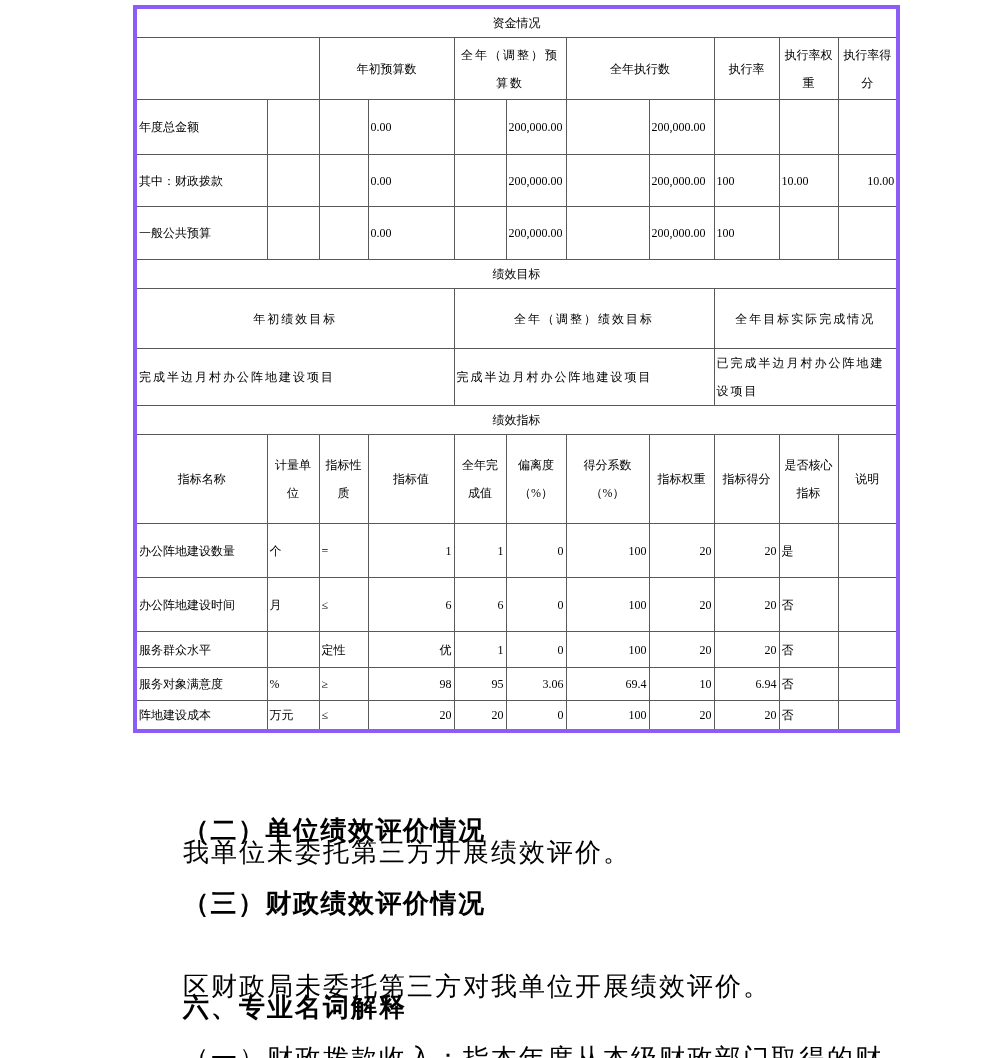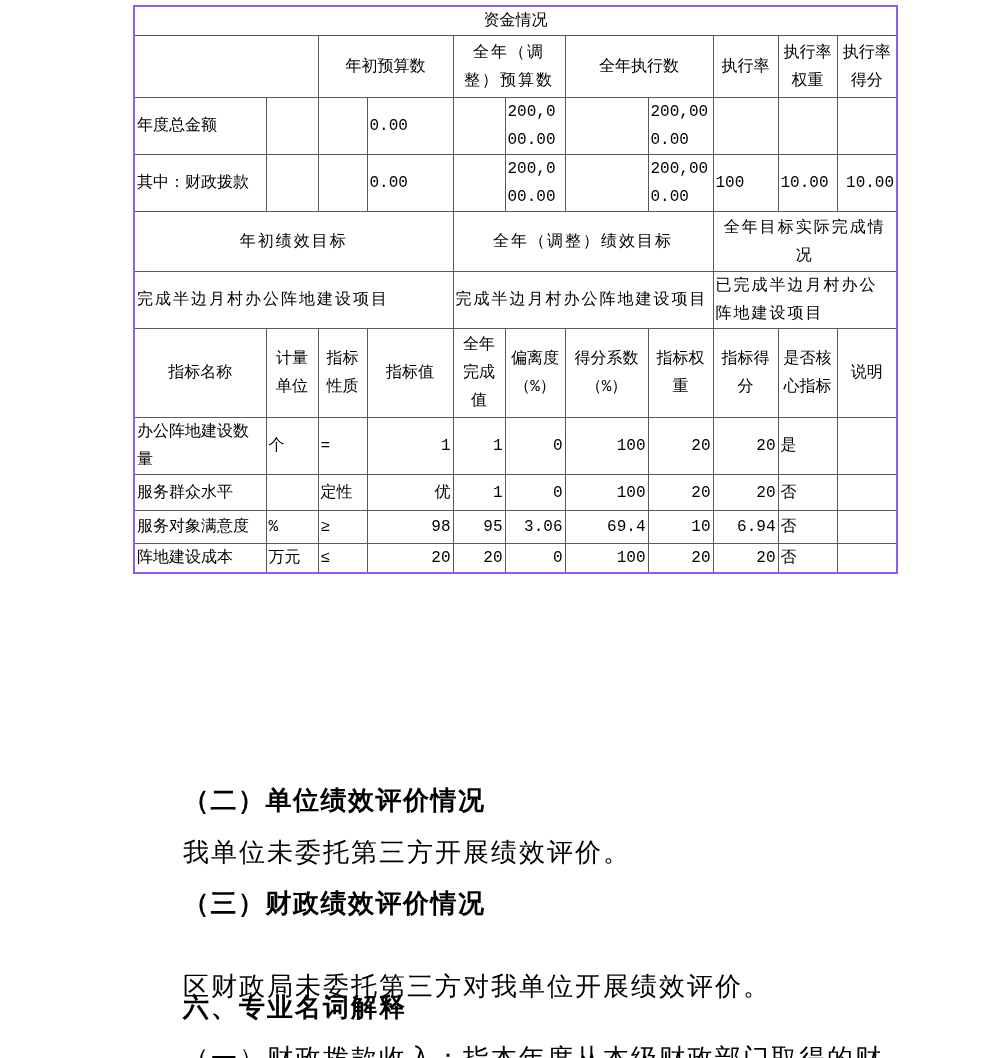--- a/index.html
+++ b/index.html
@@ -5,21 +5,21 @@
   html,body{margin:0;padding:0;}
   body{
     position:relative;width:1000px;height:1058px;overflow:hidden;
     background:#ffffff;color:#000;
     font-family:"Liberation Serif","DejaVu Serif",serif;
   }
   
   table.main{
     position:absolute;left:133px;top:5px;width:763px;
     border-collapse:collapse;table-layout:fixed;
-    font-size:16px;border:2px solid #8b5cf6;font-family:Liberation Mono, monospace;
+    font-size:12px;border:4px solid #8b5cf6;
   }
   table.main td{
     border:1px solid #595959;
     padding:0 2px;
     vertical-align:middle;
     line-height:28px;
     overflow:hidden;
     word-wrap:break-word;
   }
   td.ct{text-align:center;}
@@ -90,32 +90,51 @@
     <td></td>
     <td class="nl">0.00</td>
     <td></td>
     <td class="brk">200,000.00</td>
     <td></td>
     <td class="brk8">200,000.00</td>
     <td class="nl">100</td>
     <td class="nl">10.00</td>
     <td class="nr">10.00</td>
   </tr>
-
+  <tr style="height:53px">
+    <td class="lab">一般公共预算</td>
+    <td></td>
+    <td></td>
+    <td class="nl">0.00</td>
+    <td></td>
+    <td class="brk">200,000.00</td>
+    <td></td>
+    <td class="brk8">200,000.00</td>
+    <td class="nl">100</td>
+    <td class="nl"></td>
+    <td class="nr"></td>
+  </tr>
+
+  <tr style="height:29px">
+    <td colspan="11" class="ct">绩效目标</td>
+  </tr>
   <tr style="height:60px">
     <td colspan="4" class="ct ls2">年初绩效目标</td>
     <td colspan="4" class="ct ls2">全年（调整）绩效目标</td>
     <td colspan="3" class="ct ls2">全年目标实际完成情况</td>
   </tr>
   <tr style="height:56px">
     <td colspan="4" class="goal">完成半边月村办公阵地建设项目</td>
     <td colspan="4" class="goal">完成半边月村办公阵地建设项目</td>
     <td colspan="3" class="goal">已完成半边月村办公阵地建设项目</td>
   </tr>
 
+  <tr style="height:28px">
+    <td colspan="11" class="ct">绩效指标</td>
+  </tr>
   <tr style="height:89px">
     <td class="ct">指标名称</td>
     <td class="ct">计量单位</td>
     <td class="ct">指标性质</td>
     <td class="ct">指标值</td>
     <td class="ct">全年完成值</td>
     <td class="ct">偏离度（%）</td>
     <td class="ct">得分系数（%）</td>
     <td class="ct">指标权重</td>
     <td class="ct">指标得分</td>
@@ -129,20 +148,33 @@
     <td class="lab">=</td>
     <td class="nr">1</td>
     <td class="nr">1</td>
     <td class="nr">0</td>
     <td class="nr">100</td>
     <td class="nr">20</td>
     <td class="nr">20</td>
     <td class="lab">是</td>
     <td class="lab"></td>
   </tr>
+  <tr style="height:54px">
+    <td class="lab">办公阵地建设时间</td>
+    <td class="lab">月</td>
+    <td class="lab">≤</td>
+    <td class="nr">6</td>
+    <td class="nr">6</td>
+    <td class="nr">0</td>
+    <td class="nr">100</td>
+    <td class="nr">20</td>
+    <td class="nr">20</td>
+    <td class="lab">否</td>
+    <td class="lab"></td>
+  </tr>
   <tr style="height:36px">
     <td class="lab">服务群众水平</td>
     <td class="lab"></td>
     <td class="lab">定性</td>
     <td class="nr">优</td>
     <td class="nr">1</td>
     <td class="nr">0</td>
     <td class="nr">100</td>
     <td class="nr">20</td>
     <td class="nr">20</td>
@@ -171,18 +203,18 @@
     <td class="nr">0</td>
     <td class="nr">100</td>
     <td class="nr">20</td>
     <td class="nr">20</td>
     <td class="lab">否</td>
     <td class="lab"></td>
   </tr>
 </tbody>
   </table>
 
-<div class="para h-kai" style="top:786px">（二）单位绩效评价情况</div>
+<div class="para h-kai" style="top:816px">（二）单位绩效评价情况</div>
 <div class="para p-fs" style="top:838px">我单位未委托第三方开展绩效评价。</div>
 <div class="para h-kai" style="top:889px">（三）财政绩效评价情况</div>
 <div class="para p-fs" style="top:972px">区财政局未委托第三方对我单位开展绩效评价。</div>
 <div class="para h-hei" style="top:992px">六、专业名词解释</div>
 <div class="para p-fs" style="top:1044px">（一）财政拨款收入：指本年度从本级财政部门取得的财</div>
 
 </body></html>

